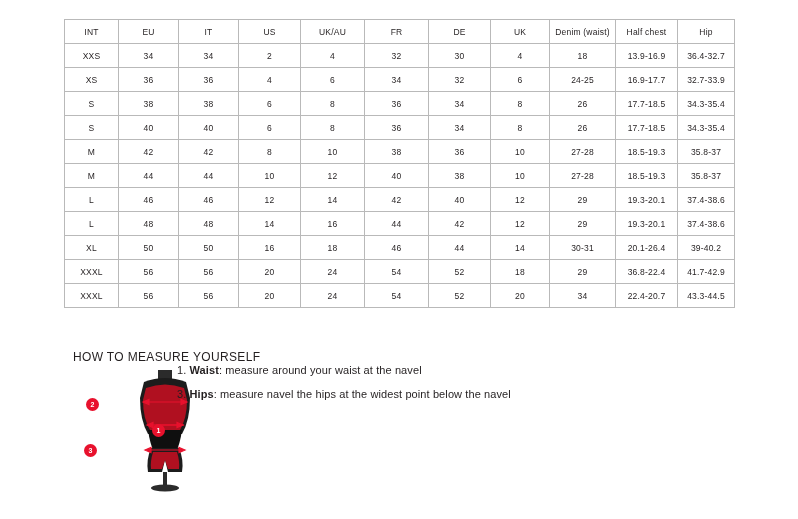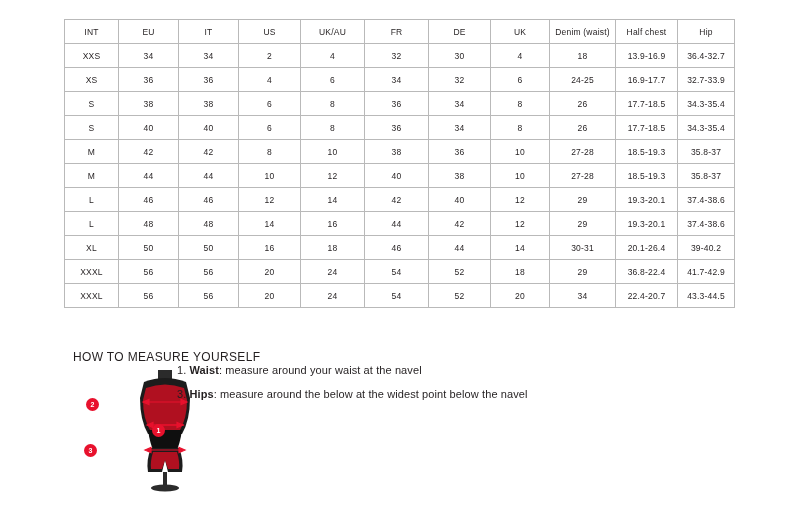--- a/index.html
+++ b/index.html
@@ -338,17 +338,17 @@
   <div class="bullet b2">2</div>
   <div class="bullet b3">3</div>
 
   <div class="notes">
     <div class="note">
       <span>1.</span>
       <b>Waist</b><span>: measure around your waist at the navel</span>
     </div>
     <div class="note">
       <span>3.</span>
-      <b>Hips</b><span>: measure around the below at the widest point below the navel</span>
+      <b>Hips</b><span>: measure navel the hips at the widest point below the navel</span>
     </div>
   </div>
 
 </div>
 
 </body></html>

